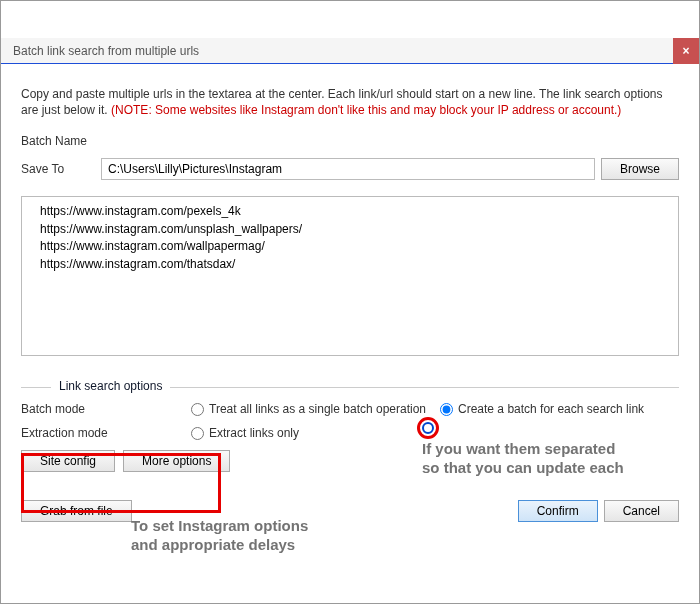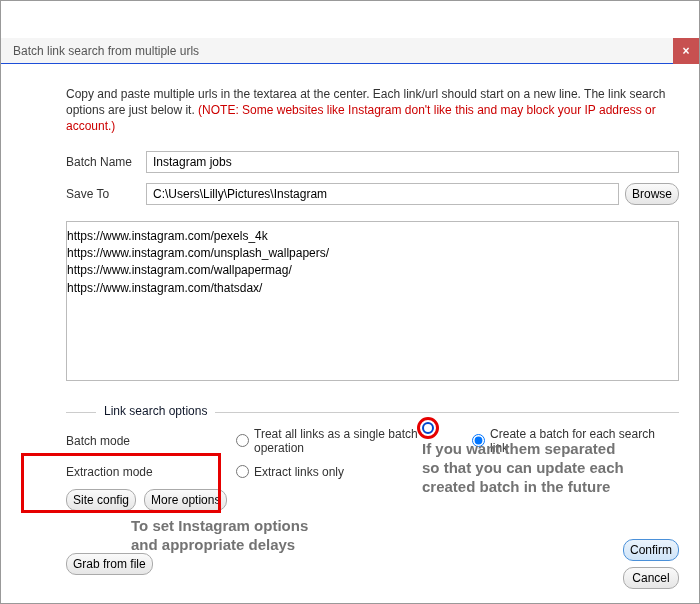--- a/index.html
+++ b/index.html
@@ -26,49 +26,49 @@
   }
   .titlebar-title { font-size: 12px; color: #555; }
   .close-btn {
     width: 26px; height: 26px;
     background: #c75050;
     color: #fff;
     display: flex; align-items: center; justify-content: center;
     font-size: 12px; font-weight: bold;
     cursor: pointer;
   }
-  .content { padding: 14px 20px 14px 20px; margin-left: 45px; }
+  .content { padding: 14px 20px 14px 20px; }
   .instr { margin: 8px 0 16px 0; line-height: 1.35; }
   .instr .note { color: #c00; }
   .field-row { display: flex; align-items: center; margin-bottom: 10px; }
   .field-label { width: 80px; flex: 0 0 80px; }
   .text-input {
     flex: 1;
     border: 1px solid #bbb;
     height: 22px;
     padding: 2px 6px;
     font-family: inherit;
     font-size: 12px;
   }
   .btn {
     border: 1px solid #aaa;
     background: linear-gradient(#fafafa,#e6e6e6);
     height: 22px;
-    padding: 0 6px;
+    padding: 0 18px;
     font-family: inherit;
     font-size: 12px;
     cursor: pointer;
-    border-radius: 10px;
+    border-radius: 0;
   }
   .btn-browse { margin-left: 6px; }
   .urls-area {
     width: 100%;
     height: 160px;
     border: 1px solid #bbb;
-    padding: 6px 0;
+    padding: 6px 18px;
     font-family: inherit;
     font-size: 12px;
     resize: none;
     margin-top: 6px;
     margin-bottom: 18px;
     line-height: 1.45;
   }
   .fieldset {
     position: relative;
     padding-top: 10px;
@@ -91,21 +91,21 @@
   .opt-label { width: 170px; flex: 0 0 170px; }
   .radio-wrap { display: inline-flex; align-items: center; margin-right: 14px; position: relative; }
   .radio-wrap input[type=radio] { margin: 0 5px 0 0; }
   .btns-inline { display: flex; gap: 8px; margin-top: 4px; }
   .footer {
     display: flex;
     justify-content: space-between;
     align-items: center;
     margin-top: 28px;
   }
-  .footer-right { display: flex; gap: 6px; flex-direction: column; }
+  .footer-right { display: flex; gap: 6px; }
   .btn-confirm {
     border: 1px solid #4a90d9;
     background: linear-gradient(#eaf3fc,#cfe4f8);
     color: #000;
   }
   
   .anno-box {
     position: absolute;
     border: 3px solid #e60000;
     pointer-events: none;
@@ -145,21 +145,20 @@
 
 <div class="content">
 
   <div class="instr">
     <span>Copy and paste multiple urls in the textarea at the center. Each link/url should start on a new line. The link search options are just below it. </span>
     <span class="note">(NOTE: Some websites like Instagram don't like this and may block your IP address or account.)</span>
   </div>
 
   <div class="field-row">
     <div class="field-label">Batch Name</div>
-    <input type="text" class="text-input" value="Instagram jobs" style="">
   </div>
 
   <div class="field-row">
     <div class="field-label">Save To</div>
     <input type="text" class="text-input" value="C:\Users\Lilly\Pictures\Instagram" style="">
     <button class="btn btn-browse">Browse</button>
   </div>
 
   <textarea class="urls-area" style="">https://www.instagram.com/pexels_4k
 https://www.instagram.com/unsplash_wallpapers/
@@ -207,19 +206,18 @@
 
 </div>
 
 <div class="anno-box" style="left:20px; top:452px; width:200px; height:60px;"></div>
 <div class="anno-circle" style="left:416px; top:416px;"></div>
 <div class="anno-circle-inner" style="left:421px; top:421px;"></div>
 
 <div class="anno-text" style="left:421px; top:439px; width:260px;">
   <div>If you want them separated</div>
   <div>so that you can update each</div>
-  <div>created batch in the future</div>
 </div>
 
 <div class="anno-text" style="left:130px; top:516px; width:240px;">
   <div>To set Instagram options</div>
   <div>and appropriate delays</div>
 </div>
 
 </body></html>

